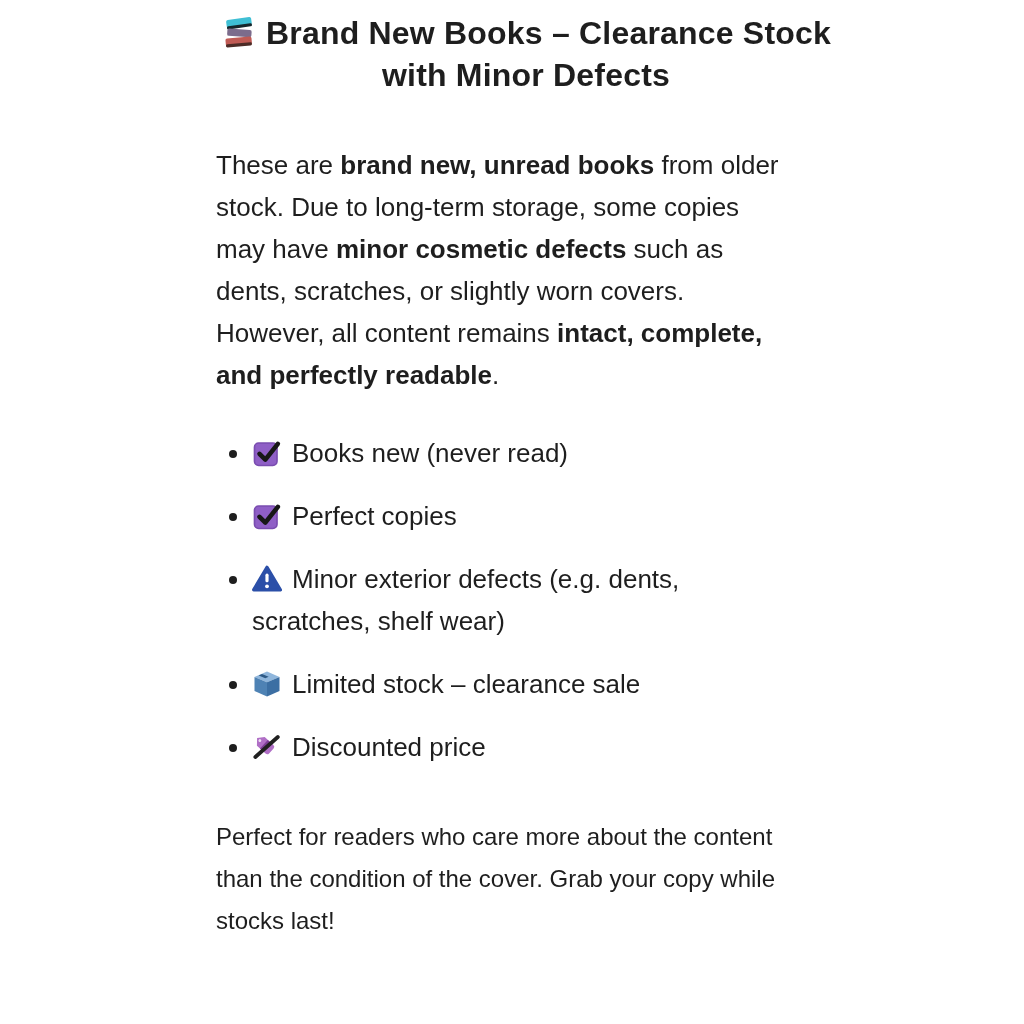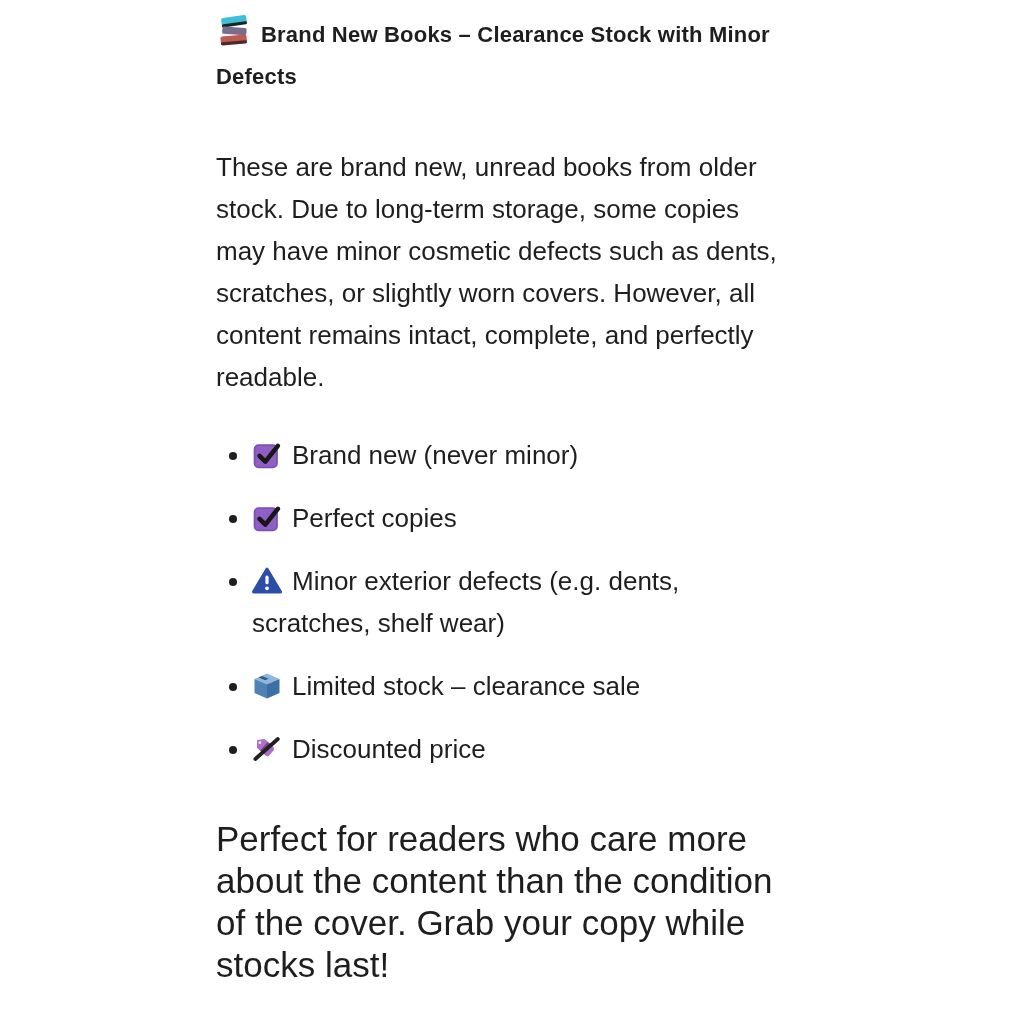--- a/index.html
+++ b/index.html
@@ -11,56 +11,57 @@
     color: #1e1e1e;
     overflow: hidden;
   }
   .content {
     position: absolute;
     left: 216px;
     top: 12px;
     width: 640px;
   }
   h1.title {
-    font-size: 22px;
+    font-size: 32px;
     font-weight: 700;
     line-height: 42px;
     max-width: 620px;
     letter-spacing: 0.2px;
+    text-align: center;
   }
   .title-icon { vertical-align: -6px; margin-right: 9px; }
   p.intro {
     margin-top: 48px;
     font-size: 26px;
     line-height: 42px;
     max-width: 566px;
     font-weight: 400;
   }
-  .seg.b { font-weight: 400; text-align: center; }
+  .seg.b { font-weight: 700; text-align: center; }
   h2.details-heading {
     margin-top: 40px;
     font-size: 26px;
     font-weight: 700;
     line-height: 42px;
   }
   ul.details-list {
     margin-top: 36px;
     padding-left: 36px;
     list-style: disc outside;
     max-width: 562px;
   }
   ul.details-list li {
     font-size: 26px;
     line-height: 42px;
     margin-bottom: 21px;
   }
   .li-icon { vertical-align: -6px; margin-right: 10px; }
   p.outro {
     margin-top: 48px;
-    font-size: 35px;
+    font-size: 24px;
     line-height: 42px;
     max-width: 580px;
     font-weight: 400;
   }
 </style>
 </head>
 <body>
 
 <div class="content">
 
@@ -82,21 +83,21 @@
 
   <p class="intro"><span class="seg">These are </span><span class="seg b">brand new, unread books</span><span class="seg"> from older stock. Due to long-term storage, some copies may have </span><span class="seg b">minor cosmetic defects</span><span class="seg"> such as dents, scratches, or slightly worn covers. However, all content remains </span><span class="seg b">intact, complete, and perfectly readable</span><span class="seg">.</span></p>
 
 
   <ul class="details-list">
 
     <li>
       <svg class="li-icon" width="30" height="30" viewBox="0 0 36 36" aria-hidden="true">
         <rect x="3" y="6" width="27" height="27" rx="5" fill="#8F5FC6" stroke="#7A4DB0" stroke-width="2"></rect>
         <path d="M9 19 L16 26 L31 7" fill="none" stroke="#171717" stroke-width="5.5" stroke-linecap="round" stroke-linejoin="round"></path>
-      </svg><span>Brand new (never minor)</span>
+      </svg><span>Books new (never read)</span>
     </li>
 
     <li>
       <svg class="li-icon" width="30" height="30" viewBox="0 0 36 36" aria-hidden="true">
         <rect x="3" y="6" width="27" height="27" rx="5" fill="#8F5FC6" stroke="#7A4DB0" stroke-width="2"></rect>
         <path d="M9 19 L16 26 L31 7" fill="none" stroke="#171717" stroke-width="5.5" stroke-linecap="round" stroke-linejoin="round"></path>
       </svg><span>Perfect copies</span>
     </li>
 
     <li>

